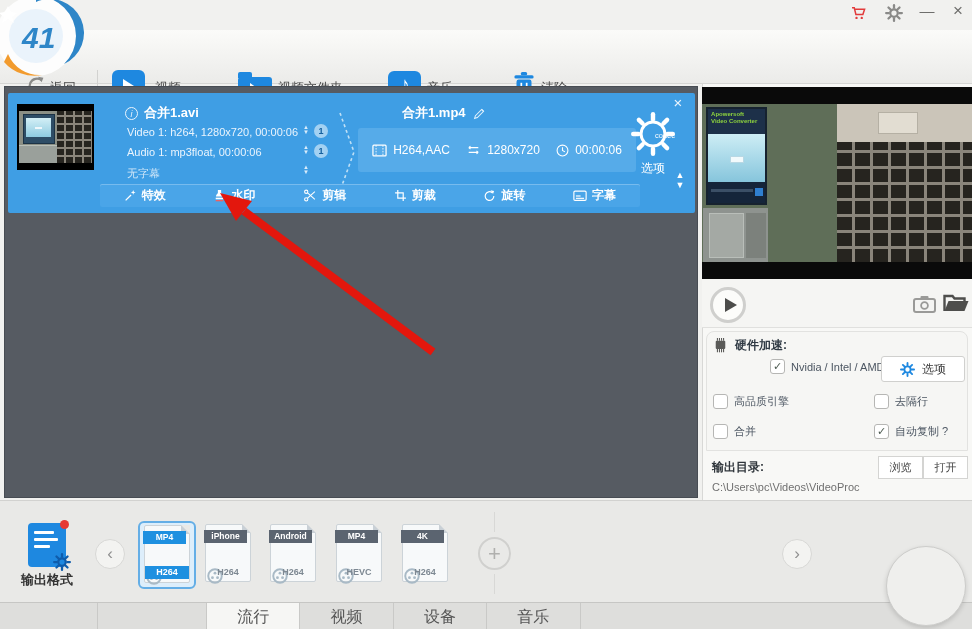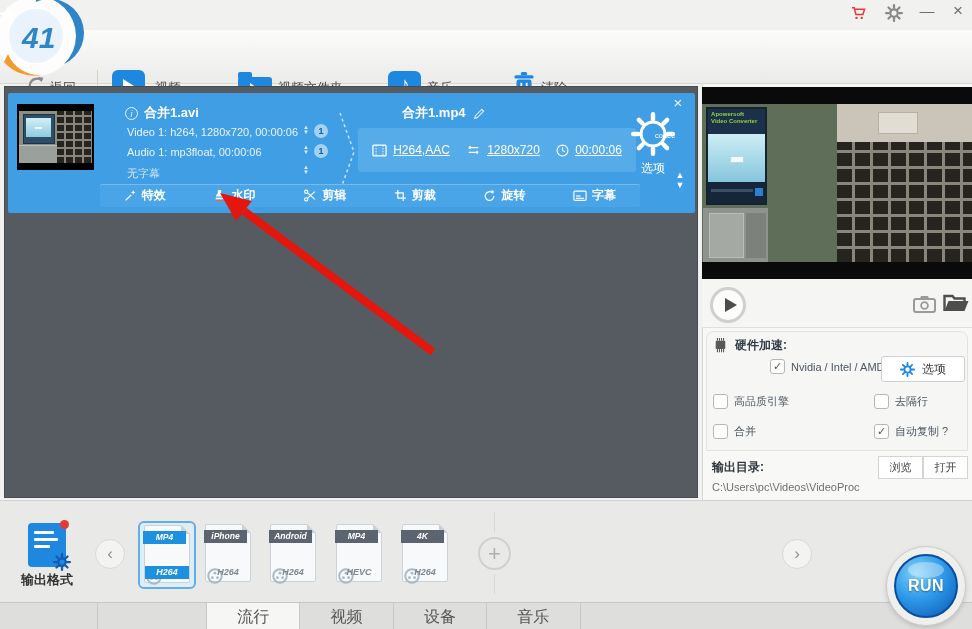--- a/index.html
+++ b/index.html
@@ -63,21 +63,21 @@
   .track-row { position:absolute; left:127px; font-size:11px; color:#eaf4fd; }
   .stepper { position:absolute; left:301px; width:10px; text-align:center; color:#d9ecfb;
     font-size:6px; line-height:5px; }
   .badge { position:absolute; left:314px; width:14px; height:14px; border-radius:50%; background:#a3d1f2;
     color:#15609f; font-size:9px; font-weight:bold; text-align:center; line-height:14px; }
   .connector { position:absolute; left:337px; top:110px; }
   .out-name { position:absolute; left:402px; top:104px; display:flex; align-items:center; gap:7px;
     color:#fff; font-size:13px; font-weight:bold; }
   .info-box { position:absolute; left:358px; top:128px; width:278px; height:44px; background:#56abe9;
     border-radius:3px; display:flex; align-items:center; justify-content:space-around; padding:0 6px; }
-  .info-item { display:flex; align-items:center; gap:6px; color:#fff; font-size:12px;text-decoration:underline; }
+  .info-item { display:flex; align-items:center; gap:6px; color:#fff; font-size:12px; }
   .codec-opt { position:absolute; left:631px; top:112px; width:44px; height:46px; color:#fff; }
   .codec-word { position:absolute; left:0; top:19px; width:44px; text-align:right; font-size:7.5px; color:#fff; }
   .opt-label { position:absolute; left:631px; top:160px; width:44px; text-align:center; color:#fff; font-size:12px; }
   .panel-close { position:absolute; left:668px; top:94px; width:20px; height:18px; color:#eaf4fd;
     font-size:15px; line-height:18px; text-align:center; cursor:default; }
   .reorder { position:absolute; left:672px; top:170px; width:16px; text-align:center; color:#fff;
     font-size:9px; line-height:10px; }
   .tool-strip { position:absolute; left:100px; top:184px; width:540px; height:23px; background:#4aa5e8;
     border-radius:2px; box-shadow:inset 0 1px 0 rgba(255,255,255,.25); display:flex;
     align-items:center; justify-content:space-around; }
@@ -145,21 +145,21 @@
   .fmt-icon .dot { position:absolute; right:-3px; top:-3px; width:9px; height:9px; border-radius:50%; background:#e53935; }
   .fmt-icon .gear-pos { position:absolute; right:-5px; bottom:-4px; color:#0f5cab; background:transparent; }
   .fmt-label { position:absolute; left:17px; top:571px; width:60px; text-align:center;
     font-size:13px; font-weight:bold; color:#333; }
   .chev { position:absolute; top:539px; width:30px; height:30px; border-radius:50%; background:#f3f3f1;
     border:1px solid #d8d8d6; color:#909090; font-size:17px; line-height:27px; text-align:center; }
   .preset { position:absolute; top:524px; width:48px; height:62px; }
   .preset.sel { left:138px; top:521px; width:58px; height:68px; background:#ddeefb;
     border:2px solid #64aee6; border-radius:6px; padding:2px 4px; }
   .preset-doc { position:relative; width:46px; height:58px; background:#f7f9fa; border:1px solid #ccd3d8;
-    border-radius:2px; margin:0 auto;font-style:italic; }
+    border-radius:2px; margin:0 auto; }
   .preset-doc::before { content:""; position:absolute; top:-1px; right:-1px; width:0; height:0;
     border-top:9px solid #e9e9e7; border-left:9px solid #c9d0d6; }
   .preset-top { position:absolute; top:5px; left:-2px; right:3px; height:13px; background:#5b6470;
     color:#fff; font-size:8.5px; font-weight:bold; text-align:center; line-height:13px; }
   .preset.sel .preset-top { background:#1e90e0; }
   .preset-reel { position:absolute; left:0; right:0; top:21px; text-align:center; color:#a9bac6; }
   .preset-code { position:absolute; left:0; right:0; bottom:4px; text-align:center;
     font-size:9px; font-weight:bold; color:#7d8892; }
   .preset.sel .preset-code { background:#1e90e0; color:#fff; height:13px; line-height:13px; bottom:3px; }
   .plus-btn { position:absolute; left:478px; top:537px; width:33px; height:33px; border-radius:50%;
@@ -578,21 +578,20 @@
     </div>
   </div>
 
   <div class="plus-dash" style="top:512px"></div>
   <div class="plus-dash" style="top:574px"></div>
   <div class="plus-btn">+</div>
 
   <div class="chev" style="left:782px">›</div>
 
   <div class="run-outer"></div>
-  <div class="run-btn">RUN</div>
 
   <div class="tabbar">
     <div class="ldiv"></div>
     <div class="tabs">
       <div class="tab active">流行</div>
       <div class="tab">视频</div>
       <div class="tab">设备</div>
       <div class="tab">音乐</div>
     </div>
   </div>

